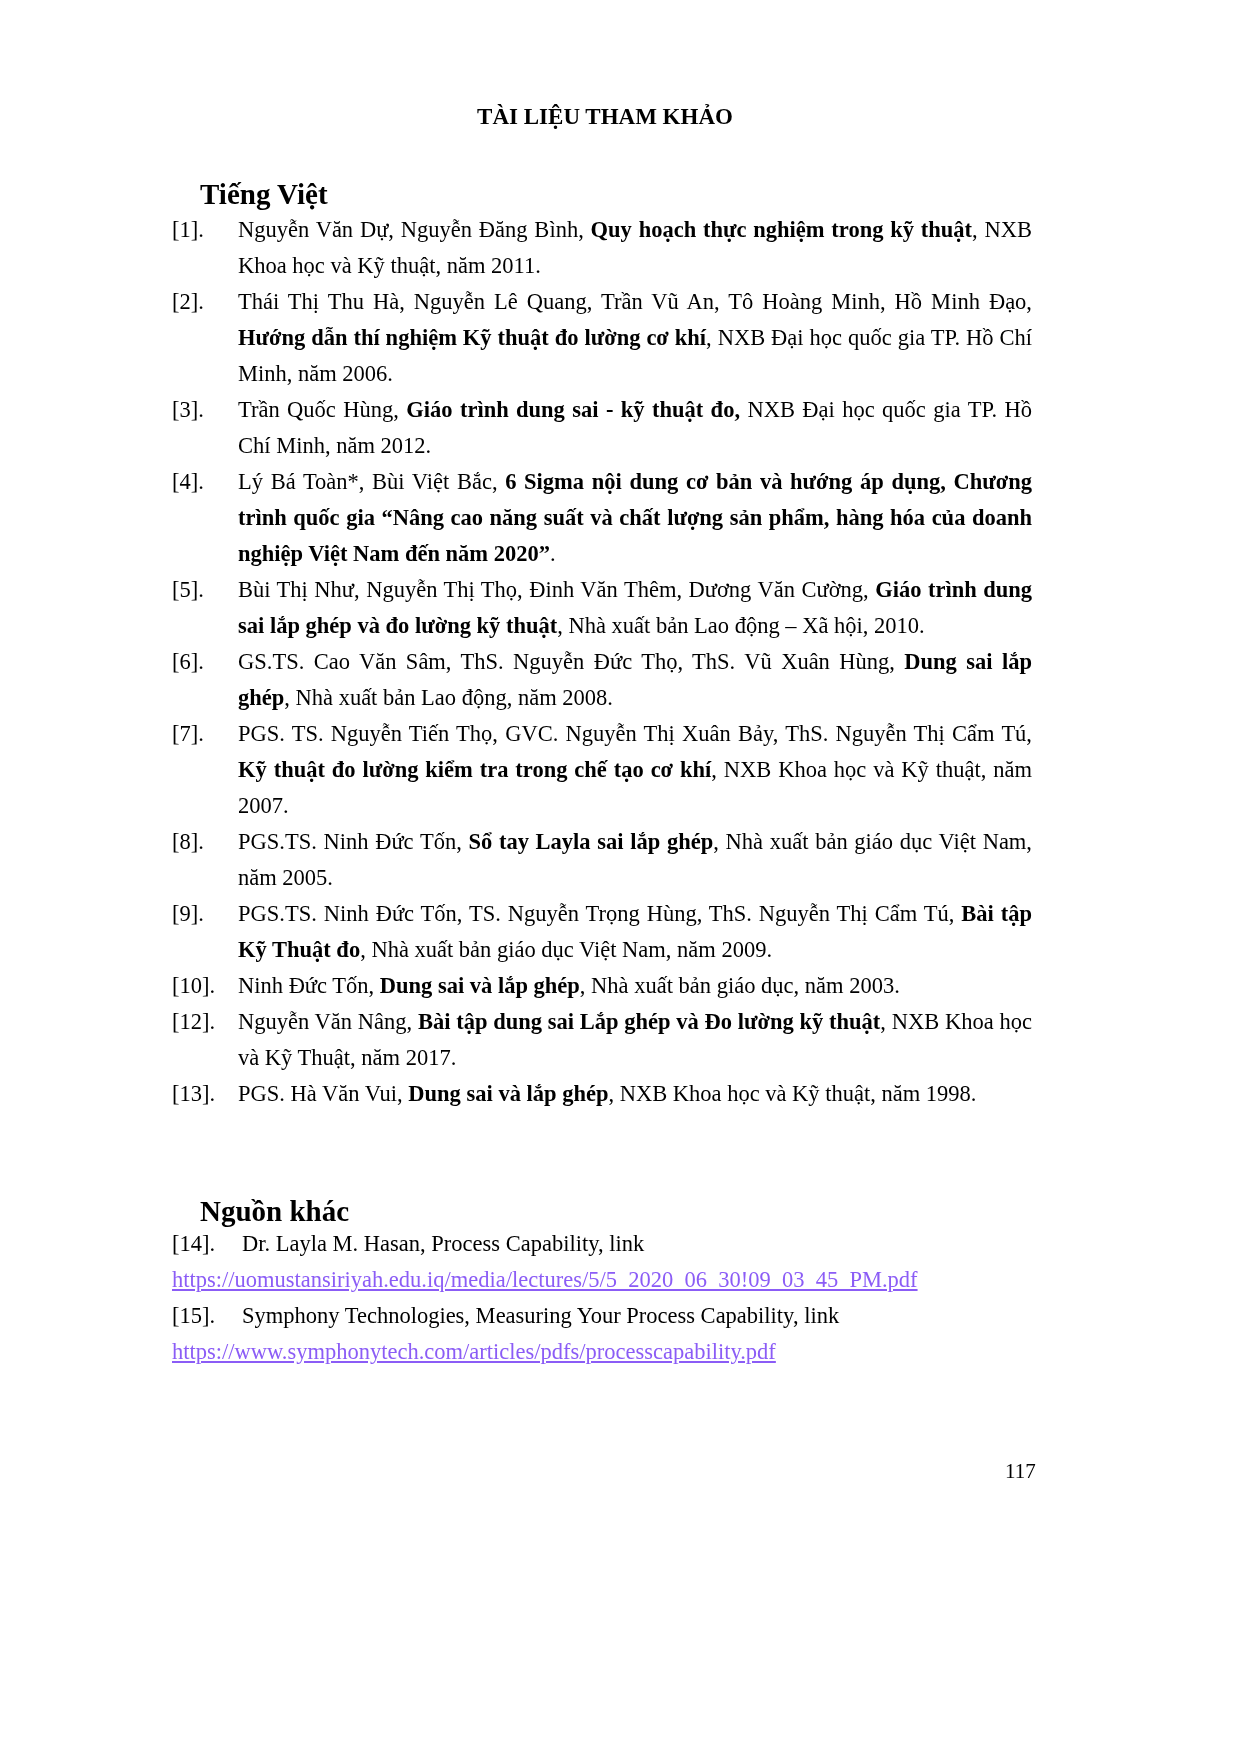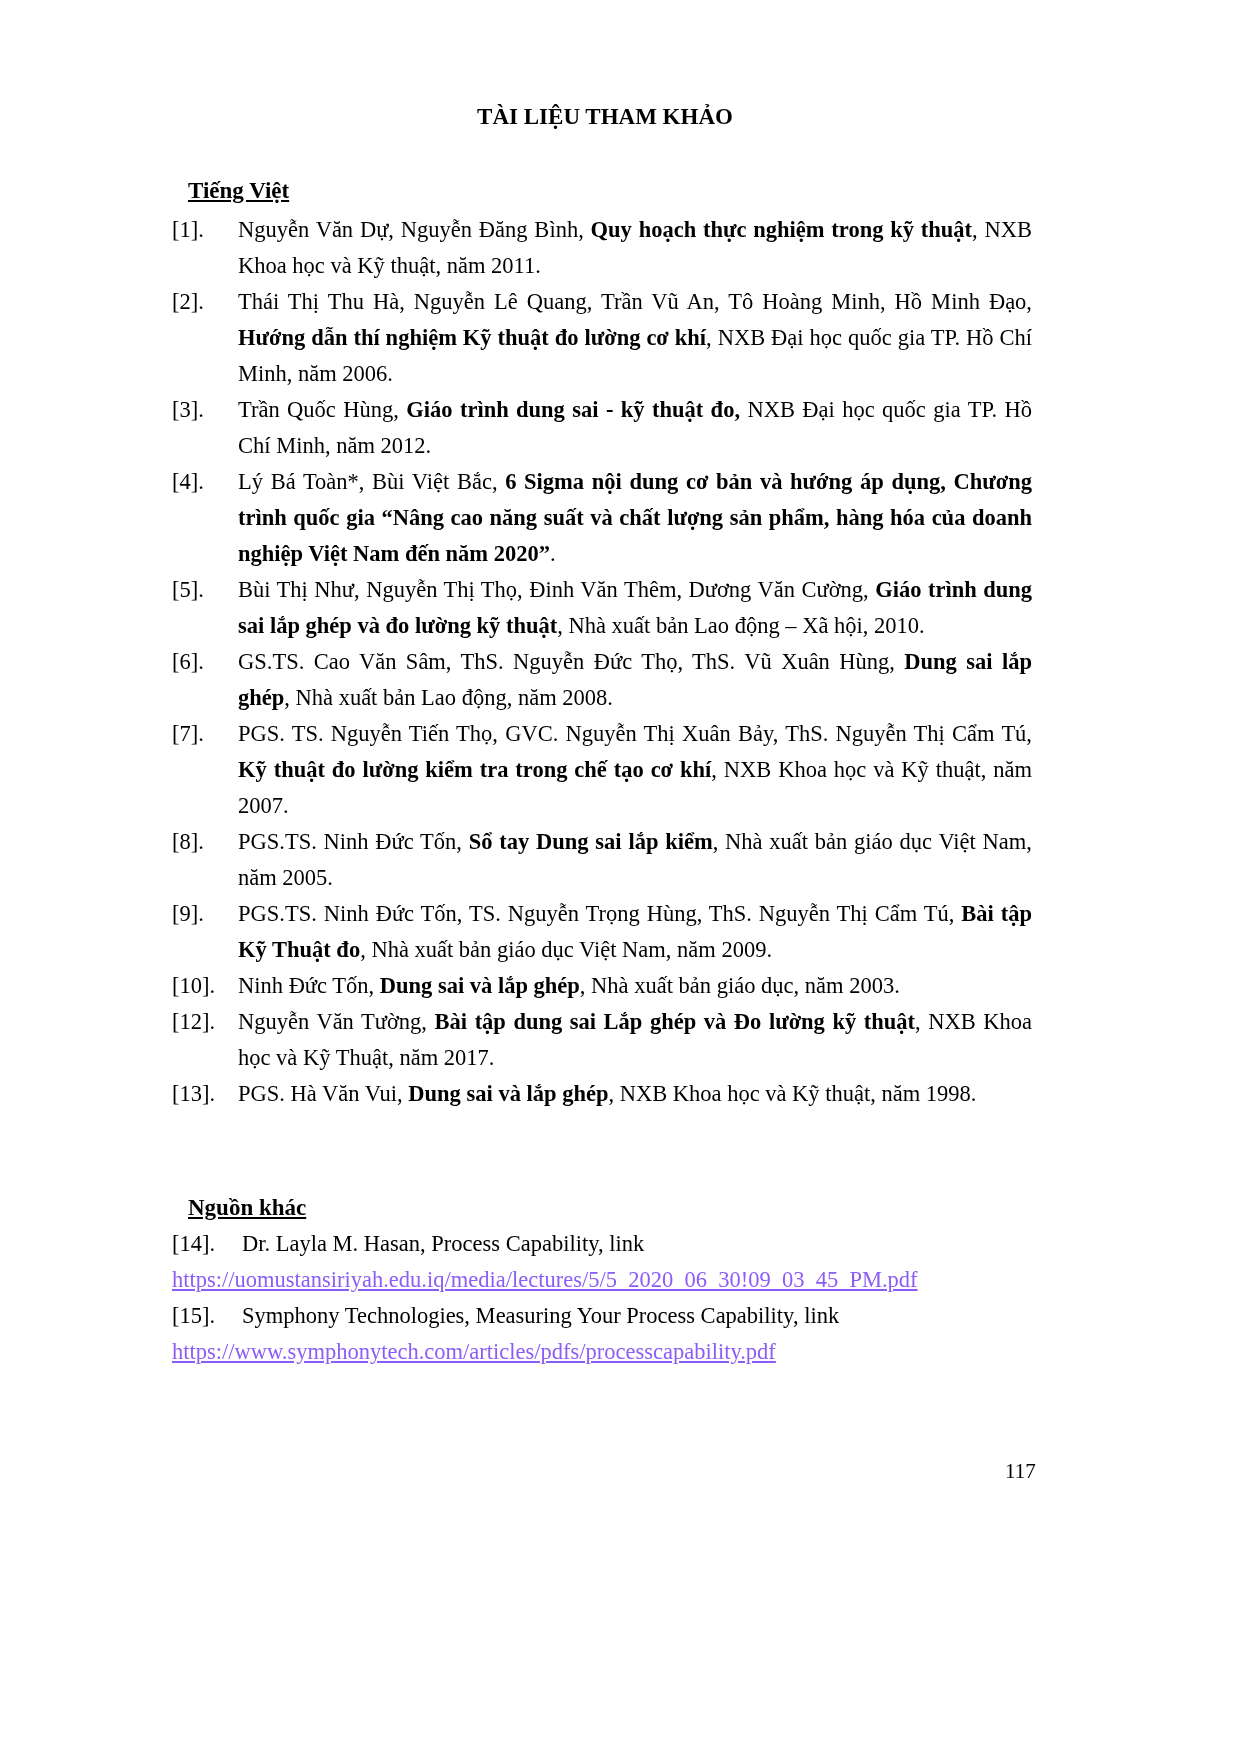--- a/index.html
+++ b/index.html
@@ -1,21 +1,21 @@
 <!DOCTYPE html>
 <html><head>
 <meta charset="utf-8">
 <style>
   html, body { margin: 0; padding: 0; background: #ffffff; }
   body { width: 1240px; height: 1754px; position: relative; overflow: hidden;
          font-family: "Liberation Serif", "DejaVu Serif", serif; color: #000; }
   .page { position: absolute; left: 0; top: 0; width: 1240px; height: 1754px; }
   .title { position: absolute; top: 104px; left: 0; width: 1210px; text-align: center;
            font-weight: bold; font-size: 23px; letter-spacing: 0px; }
-  .section { position: absolute; left: 188px; font-weight: bold; font-size: 23px; text-decoration: underline; }
+  .section { position: absolute; left: 200px; font-weight: bold; font-size: 29px; }
   .refs { position: absolute; left: 172px; width: 860px; font-size: 22.5px; line-height: 36px; }
   .ref { display: flex; margin: 0; }
   .ref .num { width: 66px; flex: 0 0 66px; }
   .ref .body { flex: 1; text-align: justify; }
   .ref .body b { font-weight: bold; }
   .ref-other { font-size: 22.5px; line-height: 36px; }
   .ref-other .num { display: inline-block; width: 70px; }
   .link { color: #8b5cf6; text-decoration: underline; display: block; }
   .pagenum { position: absolute; top: 1459px; left: 1005px; font-size: 21px; }
 </style>
@@ -51,33 +51,33 @@
     <div class="ref">
       <span class="num">[6].</span>
       <span class="body"><span>GS.TS. Cao Văn Sâm, ThS. Nguyễn Đức Thọ, ThS. Vũ Xuân Hùng, </span><b>Dung sai lắp ghép</b><span>, Nhà xuất bản Lao động, năm 2008.</span></span>
     </div>
     <div class="ref">
       <span class="num">[7].</span>
       <span class="body"><span>PGS. TS. Nguyễn Tiến Thọ, GVC. Nguyễn Thị Xuân Bảy, ThS. Nguyễn Thị Cẩm Tú, </span><b>Kỹ thuật đo lường kiểm tra trong chế tạo cơ khí</b><span>, NXB Khoa học và Kỹ thuật, năm 2007.</span></span>
     </div>
     <div class="ref">
       <span class="num">[8].</span>
-      <span class="body"><span>PGS.TS. Ninh Đức Tốn, </span><b>Sổ tay Dung sai lắp kiểm</b><span>, Nhà xuất bản giáo dục Việt Nam, năm 2005.</span></span>
+      <span class="body"><span>PGS.TS. Ninh Đức Tốn, </span><b>Sổ tay Layla sai lắp ghép</b><span>, Nhà xuất bản giáo dục Việt Nam, năm 2005.</span></span>
     </div>
     <div class="ref">
       <span class="num">[9].</span>
       <span class="body"><span>PGS.TS. Ninh Đức Tốn, TS. Nguyễn Trọng Hùng, ThS. Nguyễn Thị Cẩm Tú, </span><b>Bài tập Kỹ Thuật đo</b><span>, Nhà xuất bản giáo dục Việt Nam, năm 2009.</span></span>
     </div>
     <div class="ref">
       <span class="num">[10].</span>
       <span class="body"><span>Ninh Đức Tốn, </span><b>Dung sai và lắp ghép</b><span>, Nhà xuất bản giáo dục, năm 2003.</span></span>
     </div>
     <div class="ref">
       <span class="num">[12].</span>
-      <span class="body"><span>Nguyễn Văn Tường, </span><b>Bài tập dung sai Lắp ghép và Đo lường kỹ thuật</b><span>, NXB Khoa học và Kỹ Thuật, năm 2017.</span></span>
+      <span class="body"><span>Nguyễn Văn Nâng, </span><b>Bài tập dung sai Lắp ghép và Đo lường kỹ thuật</b><span>, NXB Khoa học và Kỹ Thuật, năm 2017.</span></span>
     </div>
     <div class="ref">
       <span class="num">[13].</span>
       <span class="body" style="white-space:nowrap;"><span>PGS. Hà Văn Vui, </span><b>Dung sai và lắp ghép</b><span>, NXB Khoa học và Kỹ thuật, năm 1998.</span></span>
     </div>
   </div>
 
   <div class="section" style="top:1195px;">Nguồn khác</div>
 
   <div class="refs" style="top:1226px;">

